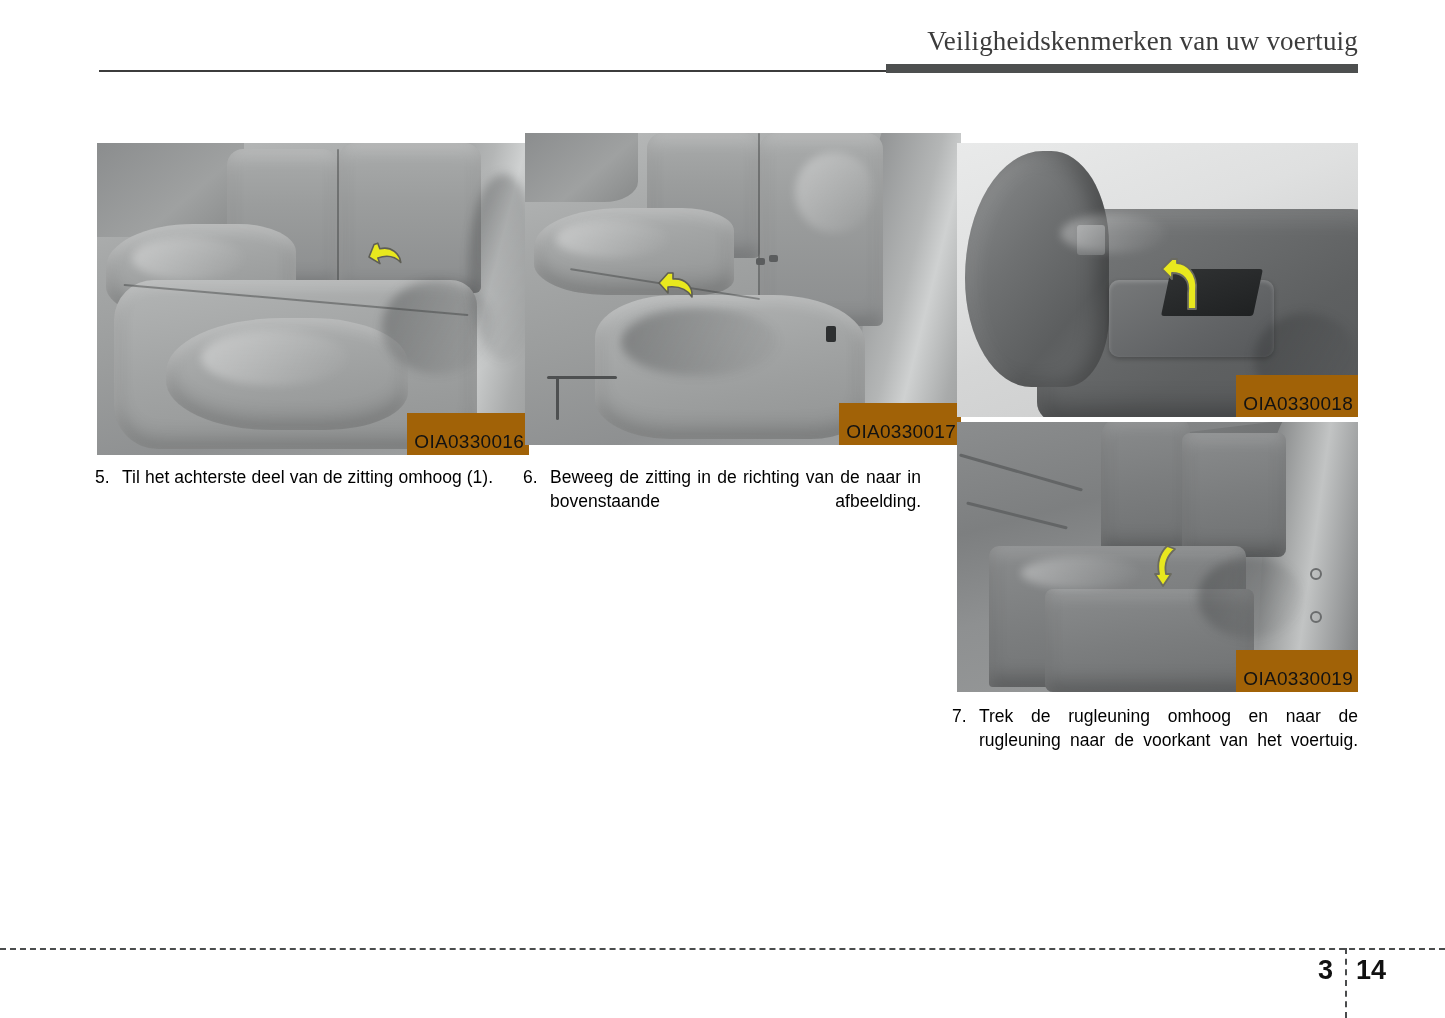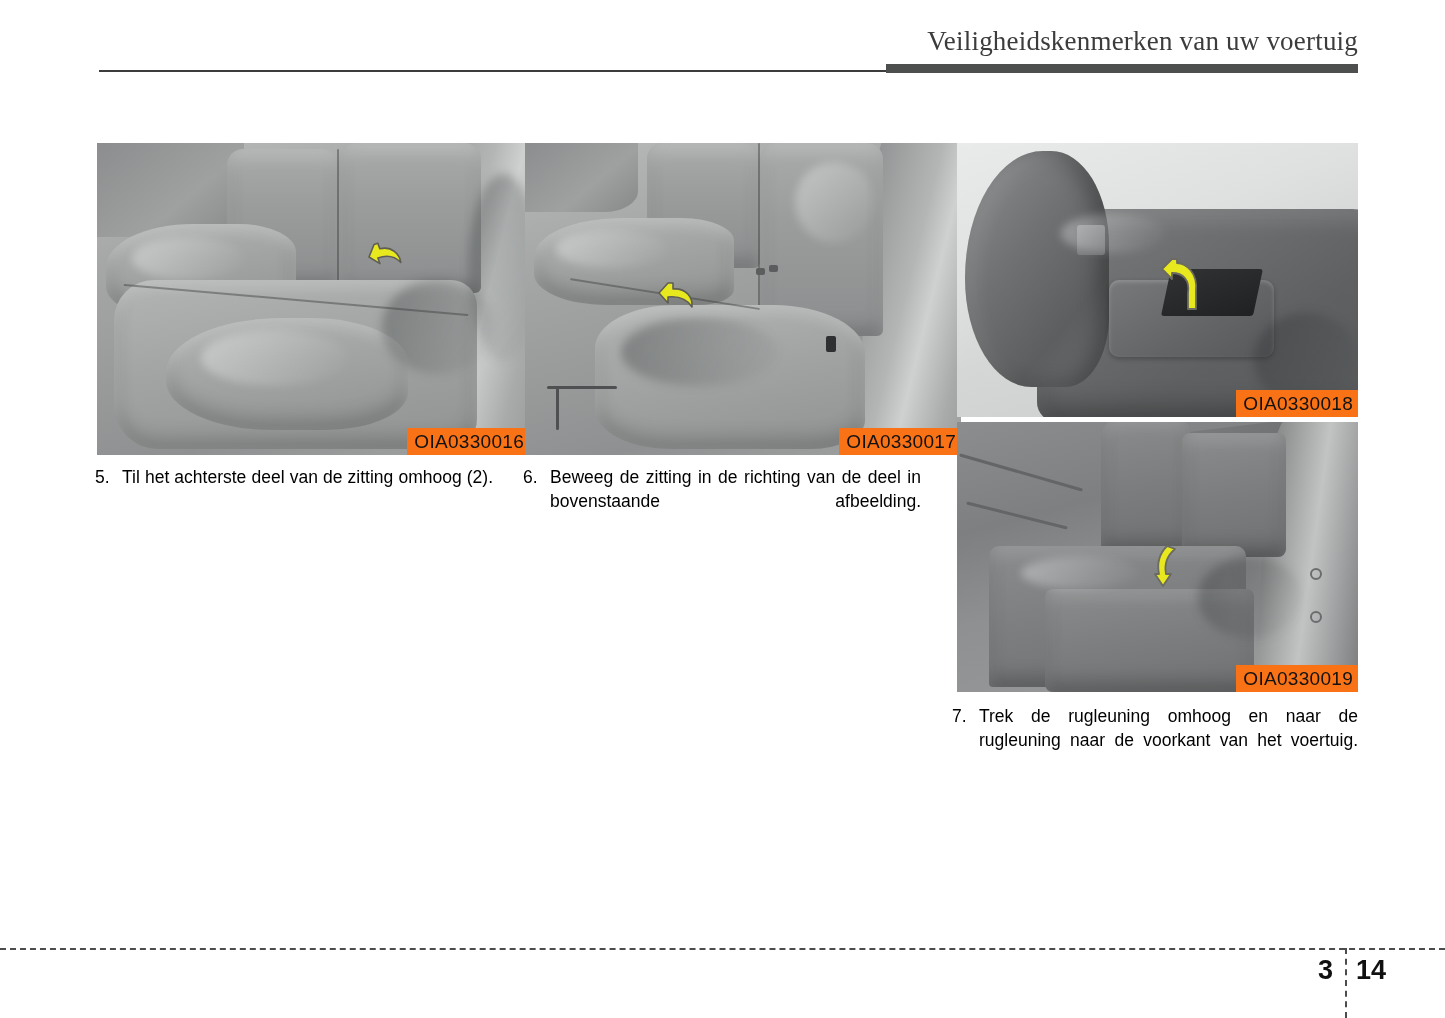--- a/index.html
+++ b/index.html
@@ -55,26 +55,26 @@
   }
   .figure .photo {
     position: absolute;
     inset: 0;
     overflow: hidden;
   }
   .figure-id {
     position: absolute;
     right: 0;
     bottom: 0;
-    background: #f97316;
+    background: #a16207;
     color: #121212;
     font-family: "Liberation Sans", sans-serif;
     font-size: 19px;
     line-height: 24px;
-    padding: 2px 5px 1px 7px;
+    padding: 17px 5px 1px 7px;
     letter-spacing: .3px;
     white-space: nowrap;
   }
 
   
   .cabin-base {
     position: absolute; inset: 0;
     background:
       linear-gradient(165deg, #b9bbbb 0%, #a6a8a8 28%, #9b9d9d 52%, #8e9091 78%, #a3a5a5 100%);
   }
@@ -283,21 +283,21 @@
 
     <div class="shade" style="left:86%; top:10%; width:16%; height:60%;"></div>
 
     <svg class="arrow-svg" style="left:62%; top:30%;" width="42" height="40" viewBox="0 0 42 40">
       <path d="M13 4 L4 14 L12 24 L12 18 C20 18 28 21 32 30 C34 22 29 11 17 10 L17 4 Z" fill="#e8e81e" stroke="#5e5e55" stroke-width="1.6" stroke-linejoin="round" transform="rotate(-20 21 17)"></path>
     </svg>
   </div>
   <div class="figure-id">OIA0330016</div>
 </div>
 
-<div class="figure" style="left:525px; top:143px; width:436px; height:312px;">
+<div class="figure" style="left:525px; top:133px; width:436px; height:312px;">
   <div class="photo">
     <div class="cabin-base"></div>
     <div class="window-dark" style="width:26%; height:22%;"></div>
     <div class="pillar-right" style="width:28%;"></div>
 
     <div class="seatback" style="left:28%; top:0%; width:26%; height:40%;"></div>
     <div class="seatback" style="left:54%; top:0%; width:28%; height:62%;"></div>
     <div class="seam" style="left:53.5%; top:0%; width:2px; height:60%;"></div>
     <div class="hilite" style="left:62%; top:6%; width:18%; height:26%;"></div>
 
@@ -362,26 +362,26 @@
 
     <svg class="arrow-svg" style="left:49%; top:45%;" width="34" height="46" viewBox="0 0 34 46">
       <path d="M14 2 C6 10 4 20 6 30 L2 30 L10 42 L18 30 L13 30 C11 20 15 11 22 5 Z" fill="#e8e81e" stroke="#6b6b60" stroke-width="1.8" stroke-linejoin="round"></path>
     </svg>
   </div>
   <div class="figure-id">OIA0330019</div>
 </div>
 
 <div class="step" style="left:95px; top:465px; width:398px;">
   <span class="step-num">5.</span>
-  <span class="step-text">Til het achterste deel van de zitting omhoog (2).</span>
+  <span class="step-text">Til het achterste deel van de zitting omhoog (1).</span>
 </div>
 
 <div class="step" style="left:523px; top:465px; width:398px;">
   <span class="step-num">6.</span>
-  <span class="step-text">Beweeg de zitting in de richting van de deel in bovenstaande afbeelding.</span>
+  <span class="step-text">Beweeg de zitting in de richting van de naar in bovenstaande afbeelding.</span>
 </div>
 
 <div class="step" style="left:952px; top:704px; width:406px;">
   <span class="step-num">7.</span>
   <span class="step-text">Trek de rugleuning omhoog en naar de rugleuning naar de voorkant van het voertuig.</span>
 </div>
 
 <div class="footer-rule"></div>
 <div class="footer-divider"></div>
 <div class="page-chapter">3</div>

